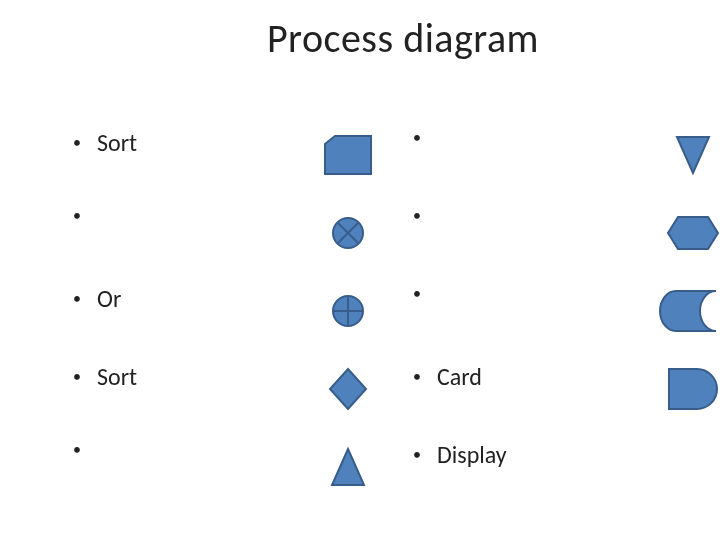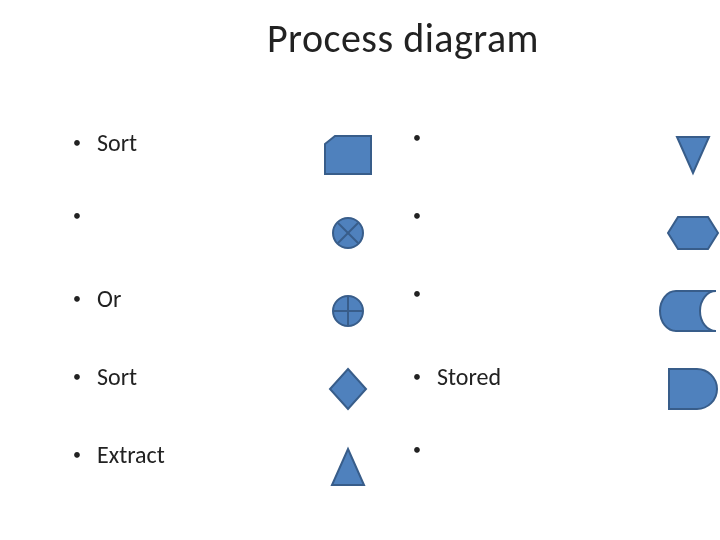--- a/index.html
+++ b/index.html
@@ -90,38 +90,38 @@
       <span class="dot">•</span>
       <span>Sort</span>
     </div>
     <div class="icon-holder iconA">
         <svg width="40" height="44" viewBox="0 0 40 44">
           <path d="M20 2 L38 22 L20 42 L2 22 Z" fill="#4f81bd" stroke="#385d8a" stroke-width="2"></path>
         </svg>
       </div>
     <div class="bullet colB">
       <span class="dot">•</span>
-      <span>Stored</span>
+      <span>Card</span>
     </div>
     <div class="icon-holder iconB">
         <svg width="52" height="44" viewBox="0 0 52 44">
           <path d="M2 2 L30 2 A20 20 0 0 1 30 42 L2 42 Z" fill="#4f81bd" stroke="#385d8a" stroke-width="2"></path>
         </svg>
       </div>
   </div>
 
   <div class="row" style="top: 442px;">
     <div class="bullet colA">
       <span class="dot">•</span>
-      <span>Extract</span>
     </div>
     <div class="icon-holder iconA">
         <svg width="36" height="40" viewBox="0 0 36 40">
           <path d="M18 2 L34 38 L2 38 Z" fill="#4f81bd" stroke="#385d8a" stroke-width="2"></path>
         </svg>
       </div>
     <div class="bullet colB">
       <span class="dot">•</span>
+      <span>Display</span>
     </div>
 
   </div>
 
 </div>
 
 </body></html>

